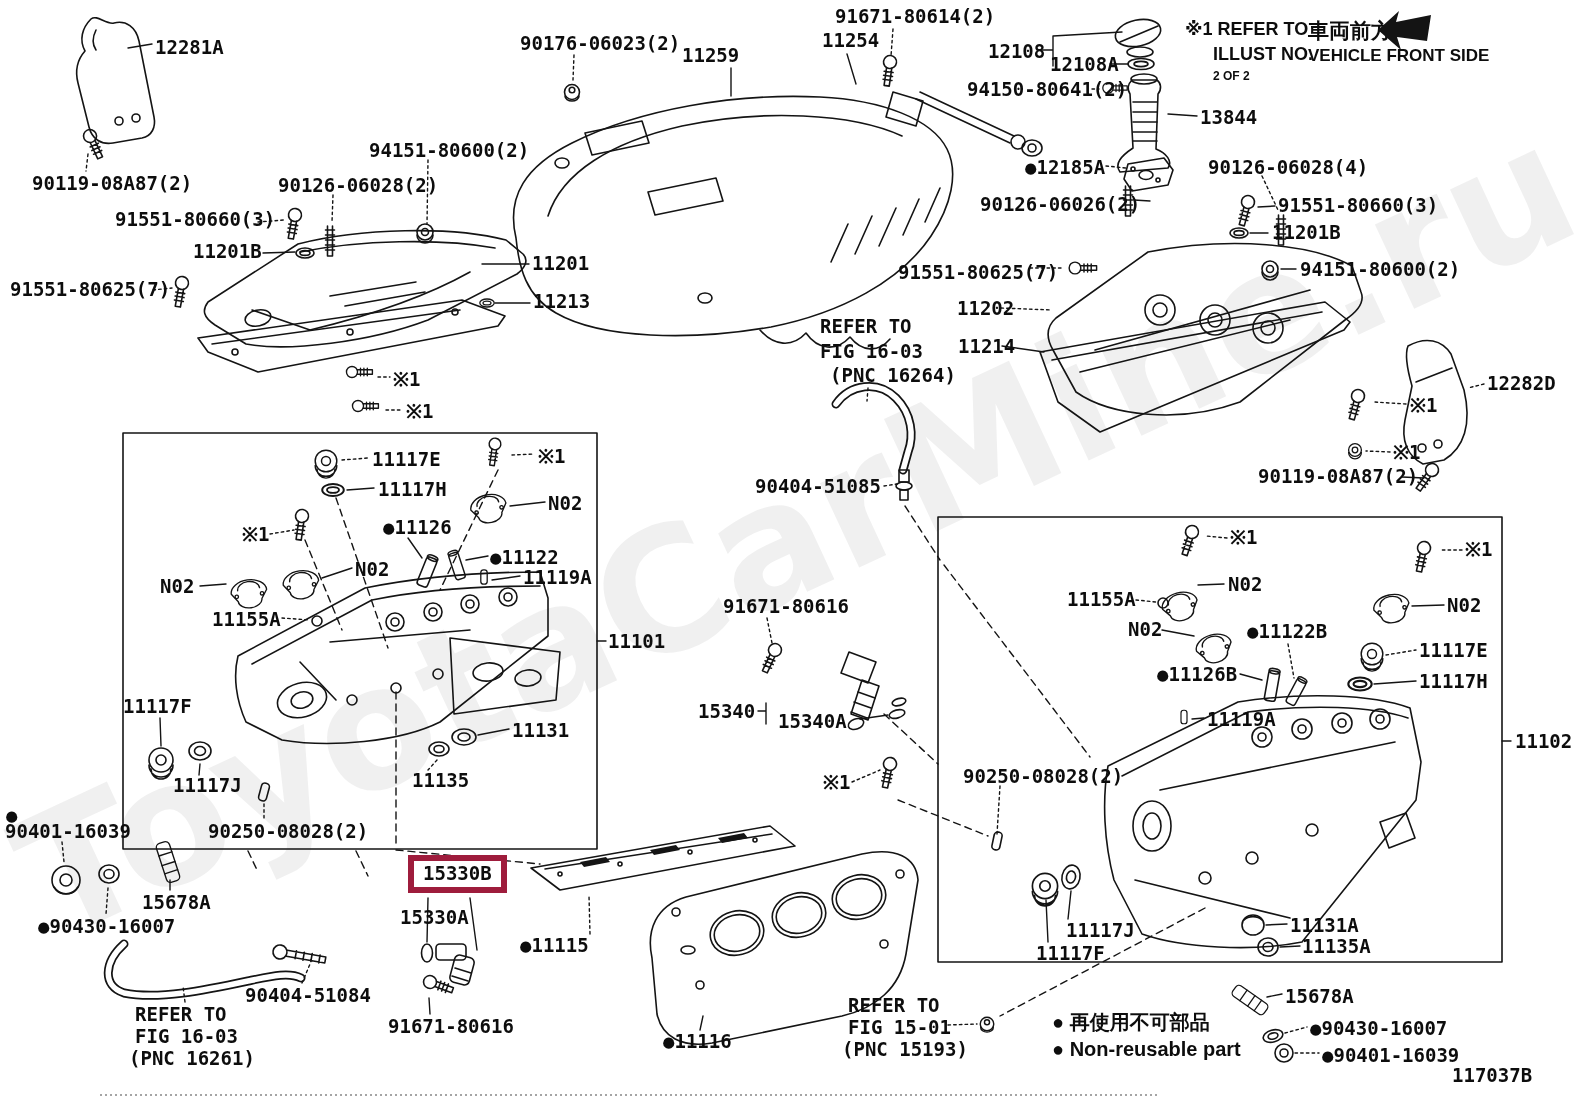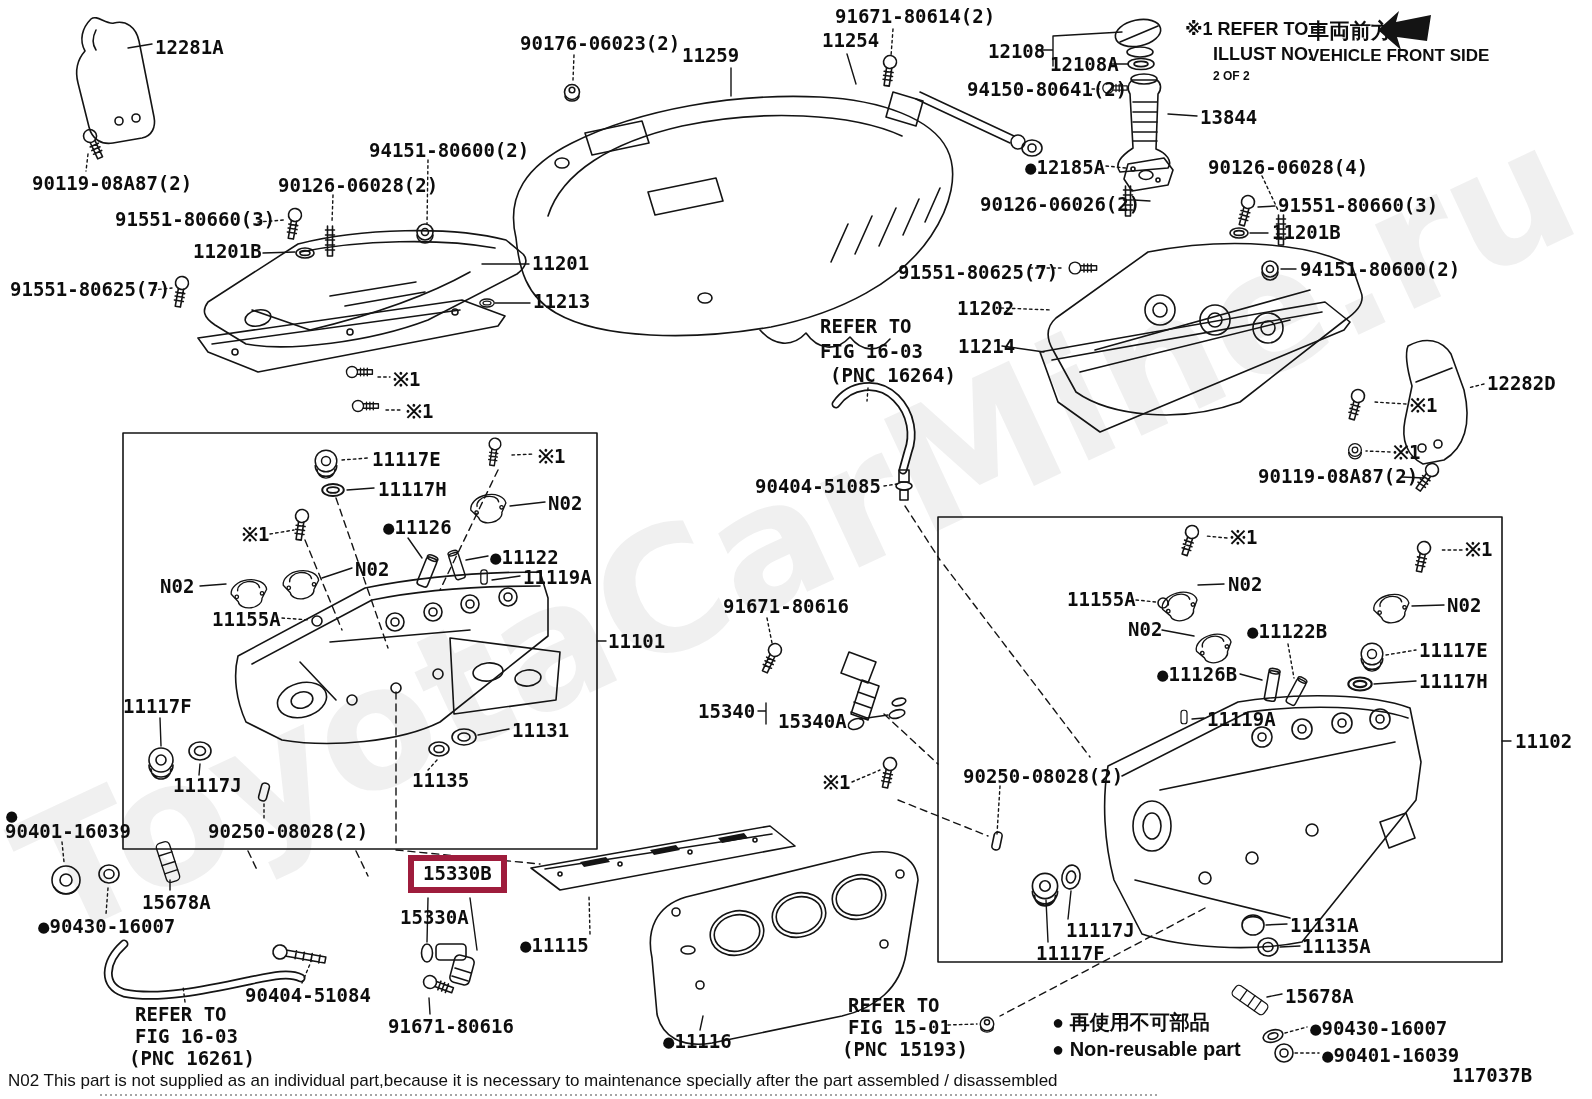--- a/index.html
+++ b/index.html
@@ -452,14 +452,13 @@
     </div>
 
   <div class="lbl sans" style="left:1185px;top:20px;font-size:18px">※1 REFER TO</div>
   <div class="lbl sans" style="left:1213px;top:45px;font-size:18px">ILLUST NO.</div>
   <div class="lbl sans" style="left:1213px;top:70px;font-size:12px">2 OF 2</div>
   <div class="lbl sans" style="left:1308px;top:20px;font-size:21px">車両前方</div>
   <div class="lbl sans" style="left:1308px;top:47px;font-size:17px">VEHICLE FRONT SIDE</div>
   <div class="lbl sans" style="left:1052px;top:1012px;font-size:20px">● 再使用不可部品</div>
   <div class="lbl sans" style="left:1052px;top:1039px;font-size:20px">● Non-reusable part</div>
   <div class="lbl" style="left:1452px;top:1066px;font-size:19px">117037B</div>
-  <div class="footer">N02 This part is not supplied as an individual part,because it is necessary to maintenance specially after the part assembled / disassembled</div>
 </div>
 
 </body></html>

